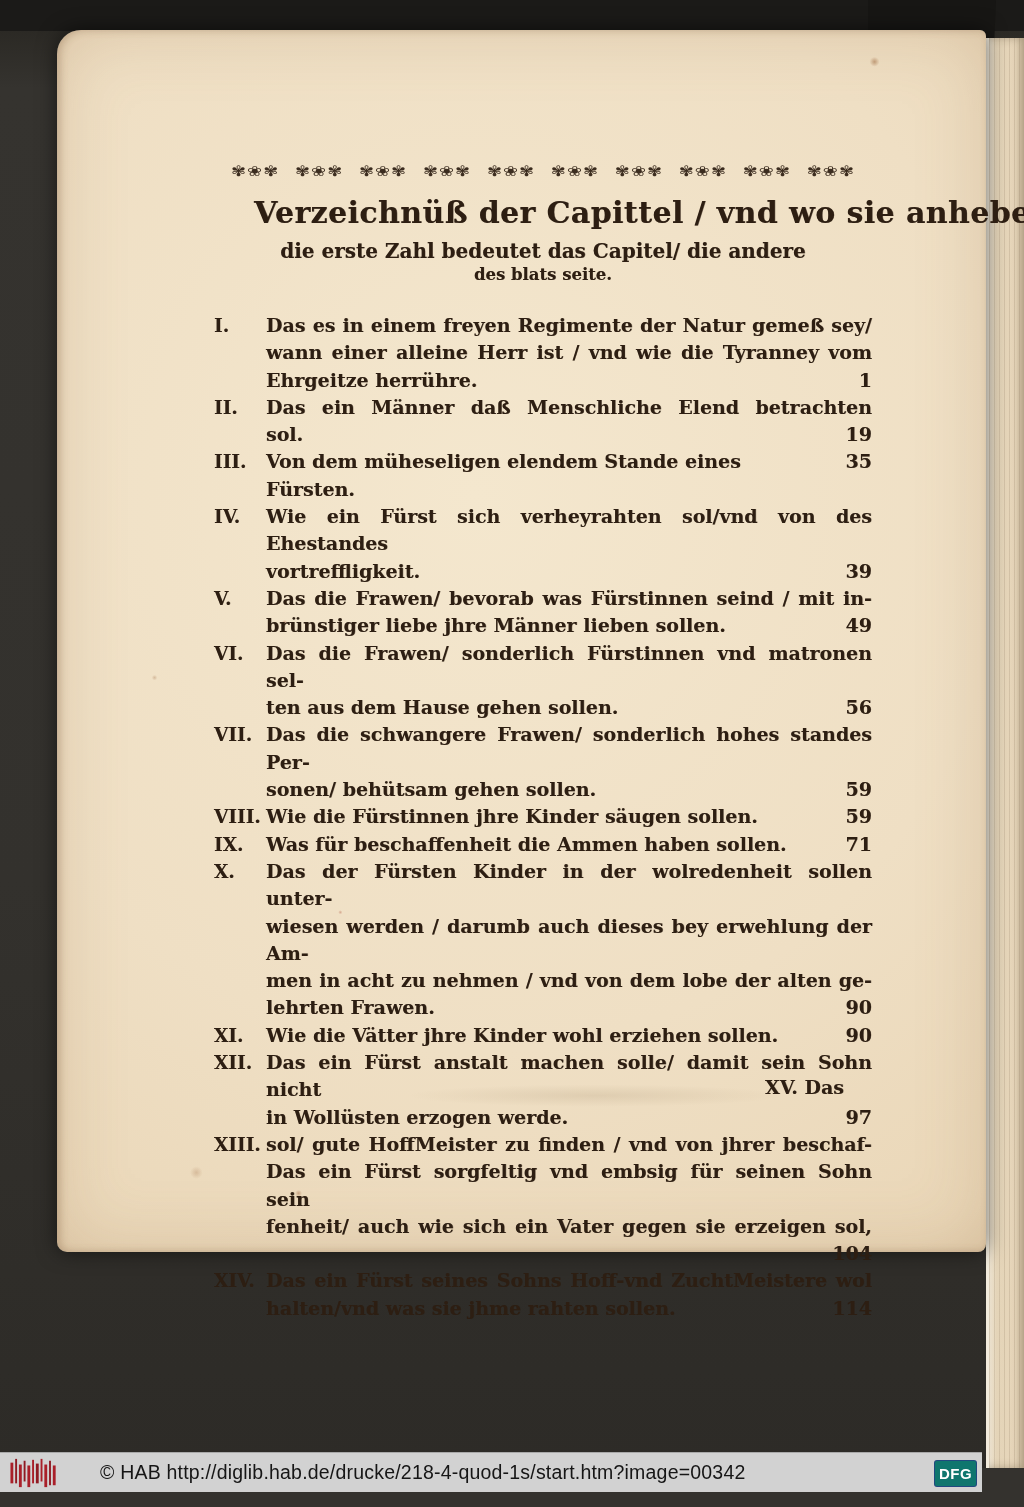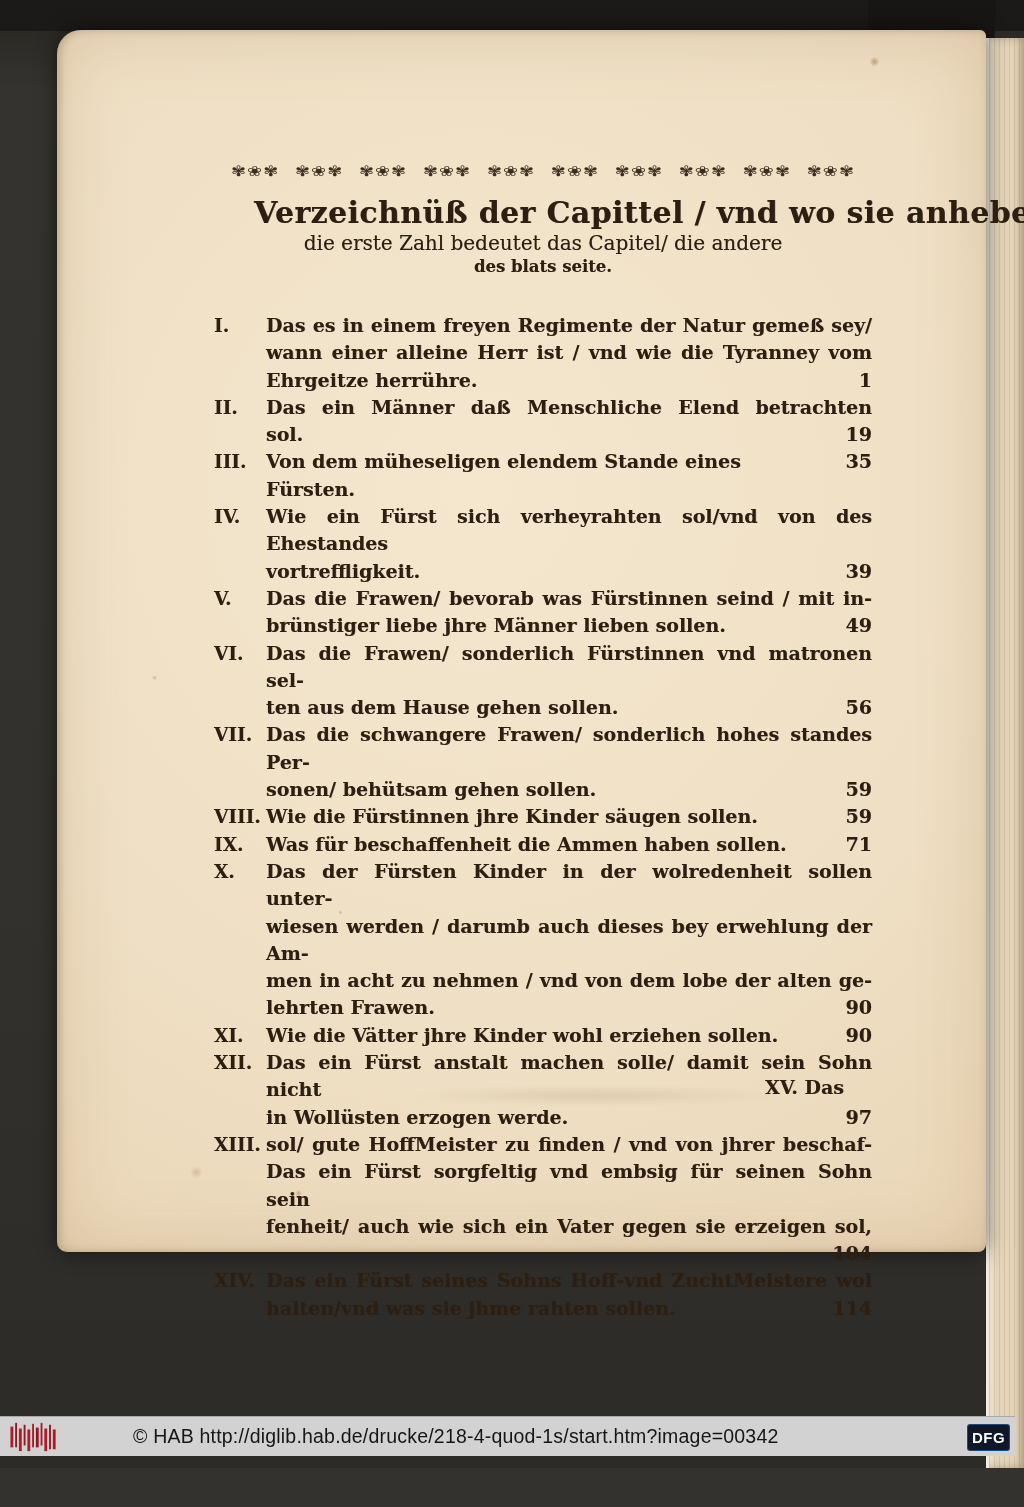--- a/index.html
+++ b/index.html
@@ -29,41 +29,41 @@
       radial-gradient(ellipse 270px 16px at 58% 87.2%, rgba(120,95,60,.13), rgba(120,95,60,0) 70%),
       radial-gradient(ellipse 120% 95% at 45% 38%, #f4e7ce 0%, #efdfc4 48%, #ead7b8 76%, #e0caa9 92%, #d3b892 100%);
     box-shadow:0 0 20px rgba(0,0,0,.55), inset 0 0 70px rgba(150,110,70,.22),
       inset 3px 0 9px rgba(105,70,40,.30);}
   .head{position:absolute;left:157px;top:128px;width:658px;text-align:center;color:#2d1e12;}
   .ornament{font-family:"DejaVu Sans",sans-serif;font-size:18px;line-height:26px;
     letter-spacing:1px;word-spacing:9px;color:#2d1e12;transform:scaleY(.8);opacity:.92;
     white-space:nowrap;}
   .title1{font-size:30px;font-weight:bold;line-height:34px;margin-top:12px;letter-spacing:.4px;
     text-shadow:.4px .4px 0 rgba(45,30,18,.55);white-space:nowrap;margin-left:40px;}
-  .title2{font-size:20px;font-weight:normal;line-height:25px;margin-top:1px;
+  .title2{font-size:20px;font-weight:bold;line-height:25px;margin-top:9px;
     text-shadow:.3px .3px 0 rgba(45,30,18,.5);white-space:nowrap;}
   .title3{font-size:16.5px;font-weight:bold;line-height:22px;
     text-shadow:.3px .3px 0 rgba(45,30,18,.5);}
   .entries{position:absolute;left:157px;top:282px;width:658px;color:#2d1e12;
     font-size:19px;font-weight:bold;text-shadow:.35px .35px 0 rgba(45,30,18,.45);}
   .entry{position:relative;padding-left:52px;}
   .rn{position:absolute;left:0;top:0;line-height:27.3px;font-size:18.5px;}
   .line{line-height:27.3px;text-align:left;}
   .line.j{text-align:justify;text-align-last:justify;}
   .pg{float:right;margin-left:14px;}
   .pgline{line-height:27.3px;text-align:right;}
   .catchword{position:absolute;left:157px;top:1044px;width:630px;text-align:right;
     color:#2d1e12;font-size:19px;font-weight:bold;line-height:27px;
     text-shadow:.35px .35px 0 rgba(45,30,18,.45);}
-  .footer{position:absolute;left:0;top:1416px;width:982px;height:39px;background:#d2d2d2;
+  .footer{position:absolute;left:0;top:1452px;width:982px;height:39px;background:#d2d2d2;
     border-top:1px solid #a9a9a9;display:flex;align-items:center;
-    font-family:"Liberation Sans",sans-serif;padding-left:33px;}
+    font-family:"Liberation Sans",sans-serif;}
   .hab-logo{position:absolute;left:8px;top:4px;width:52px;height:32px;}
   .footer-text{margin-left:100px;font-size:19.5px;color:#161616;letter-spacing:.2px;}
-  .dfg-logo{position:absolute;right:6px;top:8px;width:41px;height:25px;background:#0f172a;
+  .dfg-logo{position:absolute;right:6px;top:8px;width:41px;height:25px;background:#0f766e;
     border-radius:2px;display:flex;align-items:center;justify-content:center;
     box-shadow:0 0 0 1px #20497f;}
   .dfg-logo span{color:#ffffff;font-size:15px;font-weight:bold;letter-spacing:.5px;
     font-family:"Liberation Sans",sans-serif;}
 </style>
 </head>
 <body>
 
 <div class="scan">
   <div class="top-band"></div>

